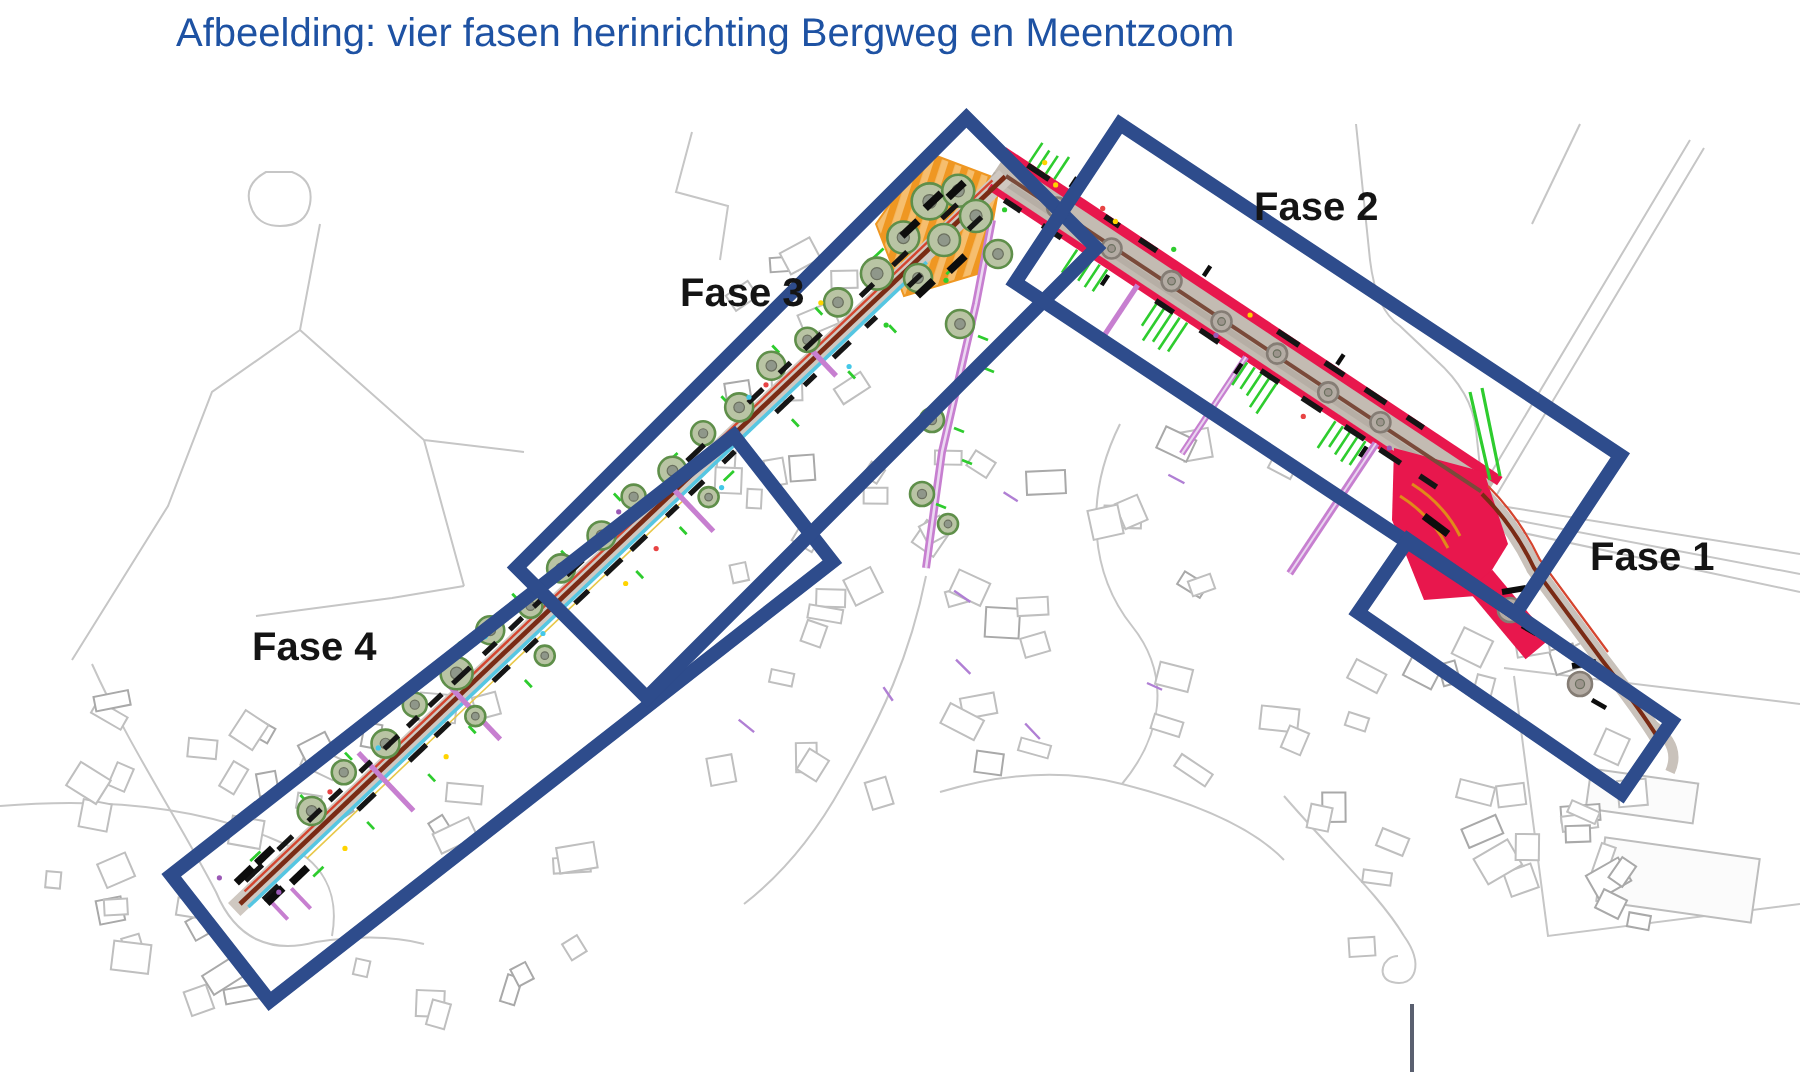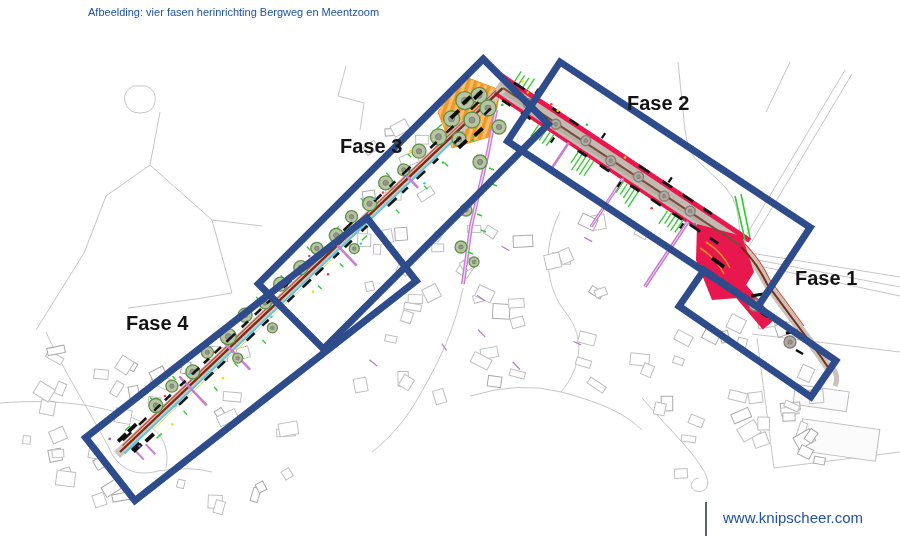--- a/index.html
+++ b/index.html
@@ -1,18 +1,18 @@
 <!DOCTYPE html>
 <html style="--navy: #2e4c8c; --orange: #ef9722; --orange-light: #f6be6e; --title-blue: #1e52a3; --label-black: #141414;"><head>
 <meta charset="utf-8">
 <style>
   html,body{margin:0;padding:0;background:#ffffff;}
   .stage{position:relative;width:900px;height:544px;background:#ffffff;overflow:hidden;
          font-family:"Liberation Sans",sans-serif;}
-  .title{position:absolute;left:88px;top:6px;font-size:11px;color:var(--title-blue,#1e52a3);}
+  .title{position:absolute;left:88px;top:6px;font-size:20px;color:var(--title-blue,#1e52a3);}
   #map{position:absolute;left:0;top:0;}
   .phase-label{font-family:"Liberation Sans",sans-serif;font-weight:700;font-size:20px;
                fill:var(--label-black,#141414);}
   .footer-divider{position:absolute;left:705px;top:502px;width:2px;height:34px;background:#5a6070;}
   .url{position:absolute;left:723px;top:509px;font-size:15px;color:var(--title-blue,#1d55a5);
        text-decoration:none;cursor:pointer;}
 </style>
 </head>
 <body>
 
@@ -471,14 +471,13 @@
 
     <g>
       <text class="phase-label" x="795" y="285">Fase 1</text>
       <text class="phase-label" x="627" y="110">Fase 2</text>
       <text class="phase-label" x="340" y="153">Fase 3</text>
       <text class="phase-label" x="126" y="330">Fase 4</text>
     </g>
   </svg>
 
   <div class="footer-divider"></div>
-  <a class="url">www.knipscheer.com</a>
 </div>
 
 </body></html>

